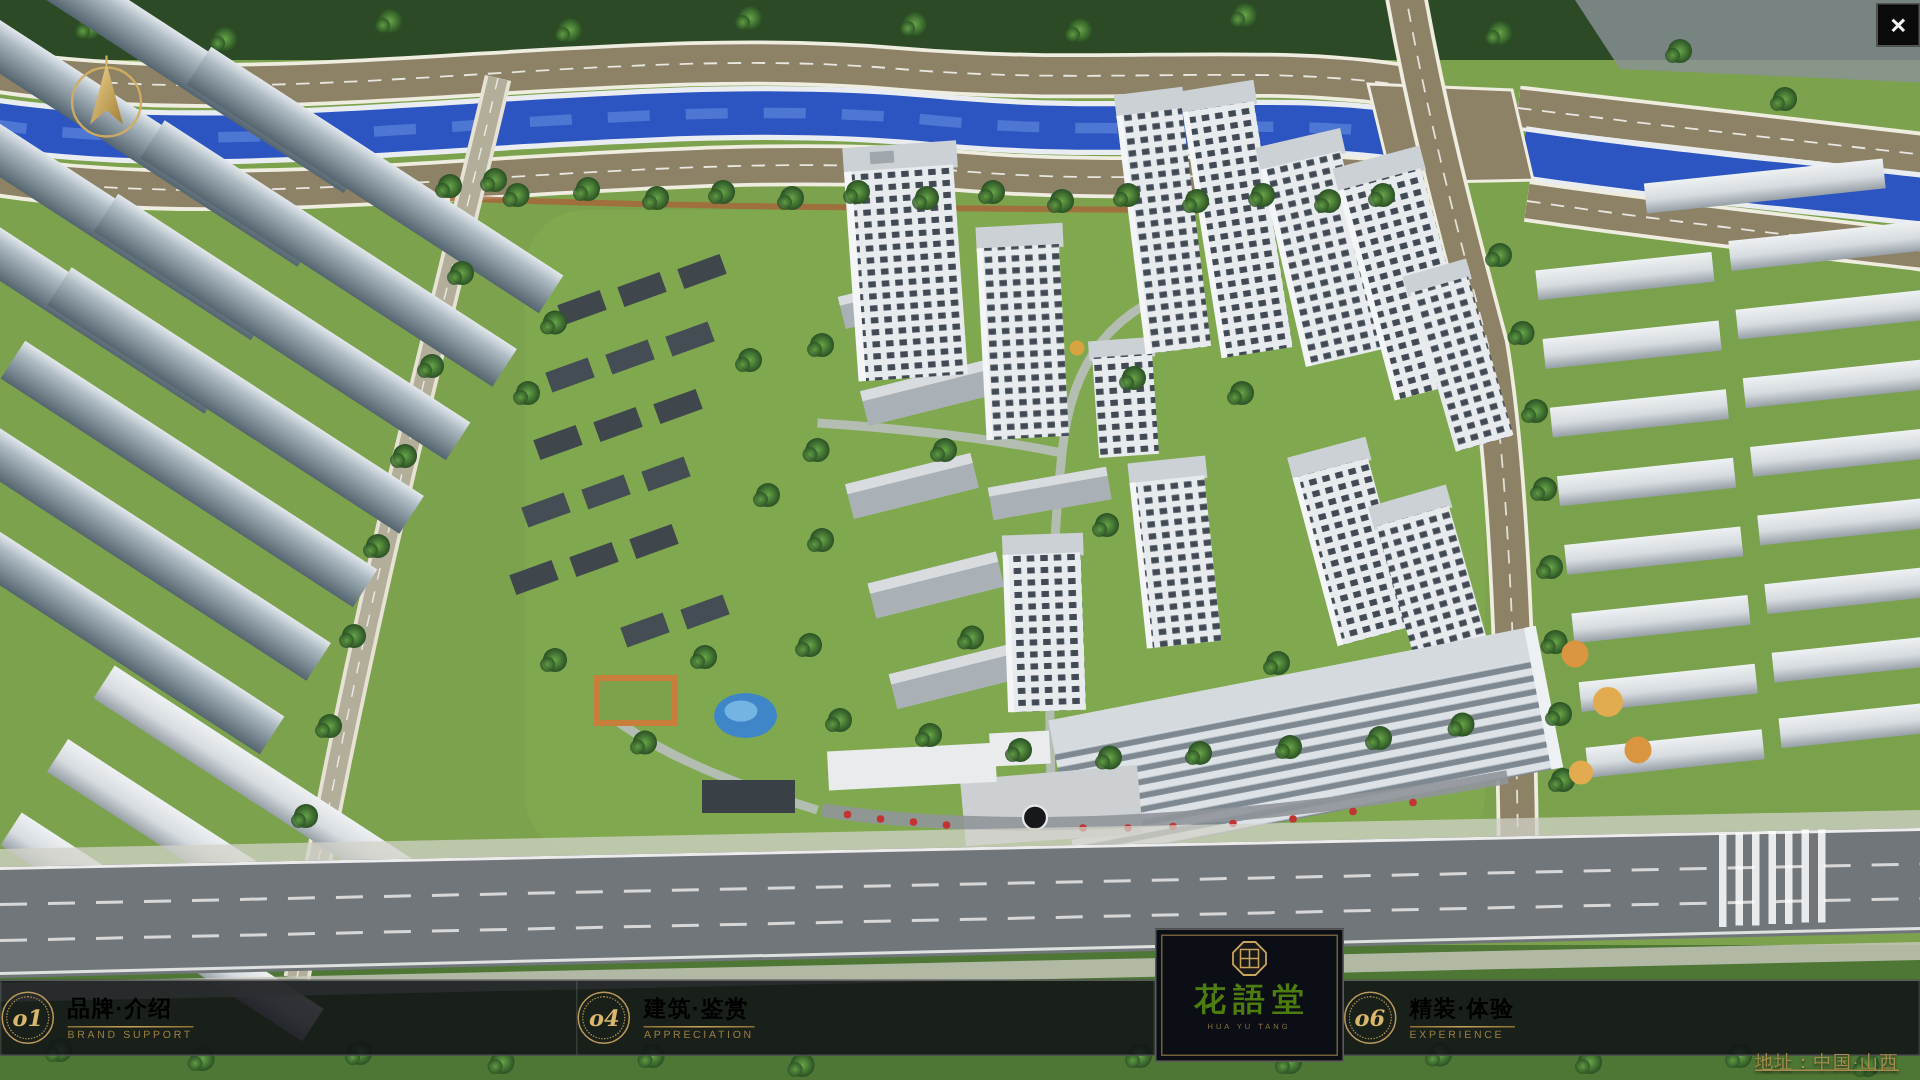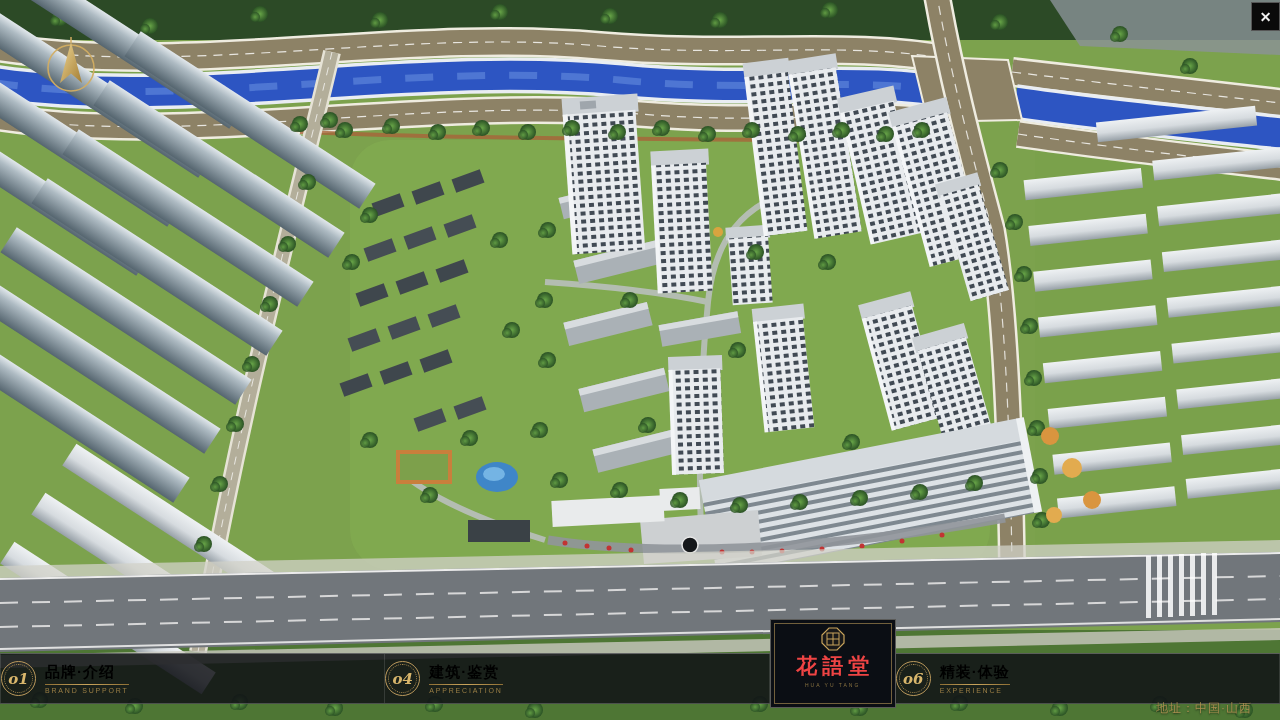--- a/index.html
+++ b/index.html
@@ -34,26 +34,26 @@
   .zh{font-size:15px;font-weight:bold;color:#000000;letter-spacing:1px;white-space:nowrap;}
   .gold-rule{height:1px;width:100%;background:linear-gradient(90deg,#8e6f35,#c9a45c,#8e6f35);margin:2px 0 2px;}
   .en{font-size:7px;color:#9b7f45;letter-spacing:1.8px;white-space:nowrap;}
 
   
   .logo-panel{flex:0 0 124px;height:80px;margin-top:-31px;position:relative;z-index:2;
     background:#0b0e14;border:1px solid #5a5a58;box-shadow:inset 0 0 0 3px #0b0e14,inset 0 0 0 4px rgba(201,164,92,.55);
     display:flex;flex-direction:column;align-items:center;justify-content:flex-start;
     padding-top:7px;cursor:pointer;}
   .logo-title{font-family:"DejaVu Serif",serif;font-weight:bold;font-size:21px;
-    color:#ef4444;letter-spacing:5px;margin-top:1px;text-indent:5px;}
+    color:#4d7c0f;letter-spacing:5px;margin-top:1px;text-indent:5px;}
   .logo-tagline{font-size:5px;color:#8a7340;letter-spacing:2px;margin-top:2px;}
 
   
-  .address{position:absolute;right:28px;bottom:3px;font-size:12px;color:#a98e4f;
-    letter-spacing:1px;text-shadow:0 1px 2px rgba(0,0,0,.6);}
+  .address{position:absolute;right:14px;bottom:3px;font-size:12px;color:#a98e4f;
+    letter-spacing:1px;text-shadow:0 1px 2px rgba(0,0,0,.6);text-decoration:underline;}
 </style>
 </head>
 <body>
 
 <div class="stage">
 
   <svg class="scene" viewBox="0 0 1280 720" preserveAspectRatio="none">
     <defs>
       <radialGradient id="tg">
           <stop offset="0" stop-color="#67a447"></stop>

